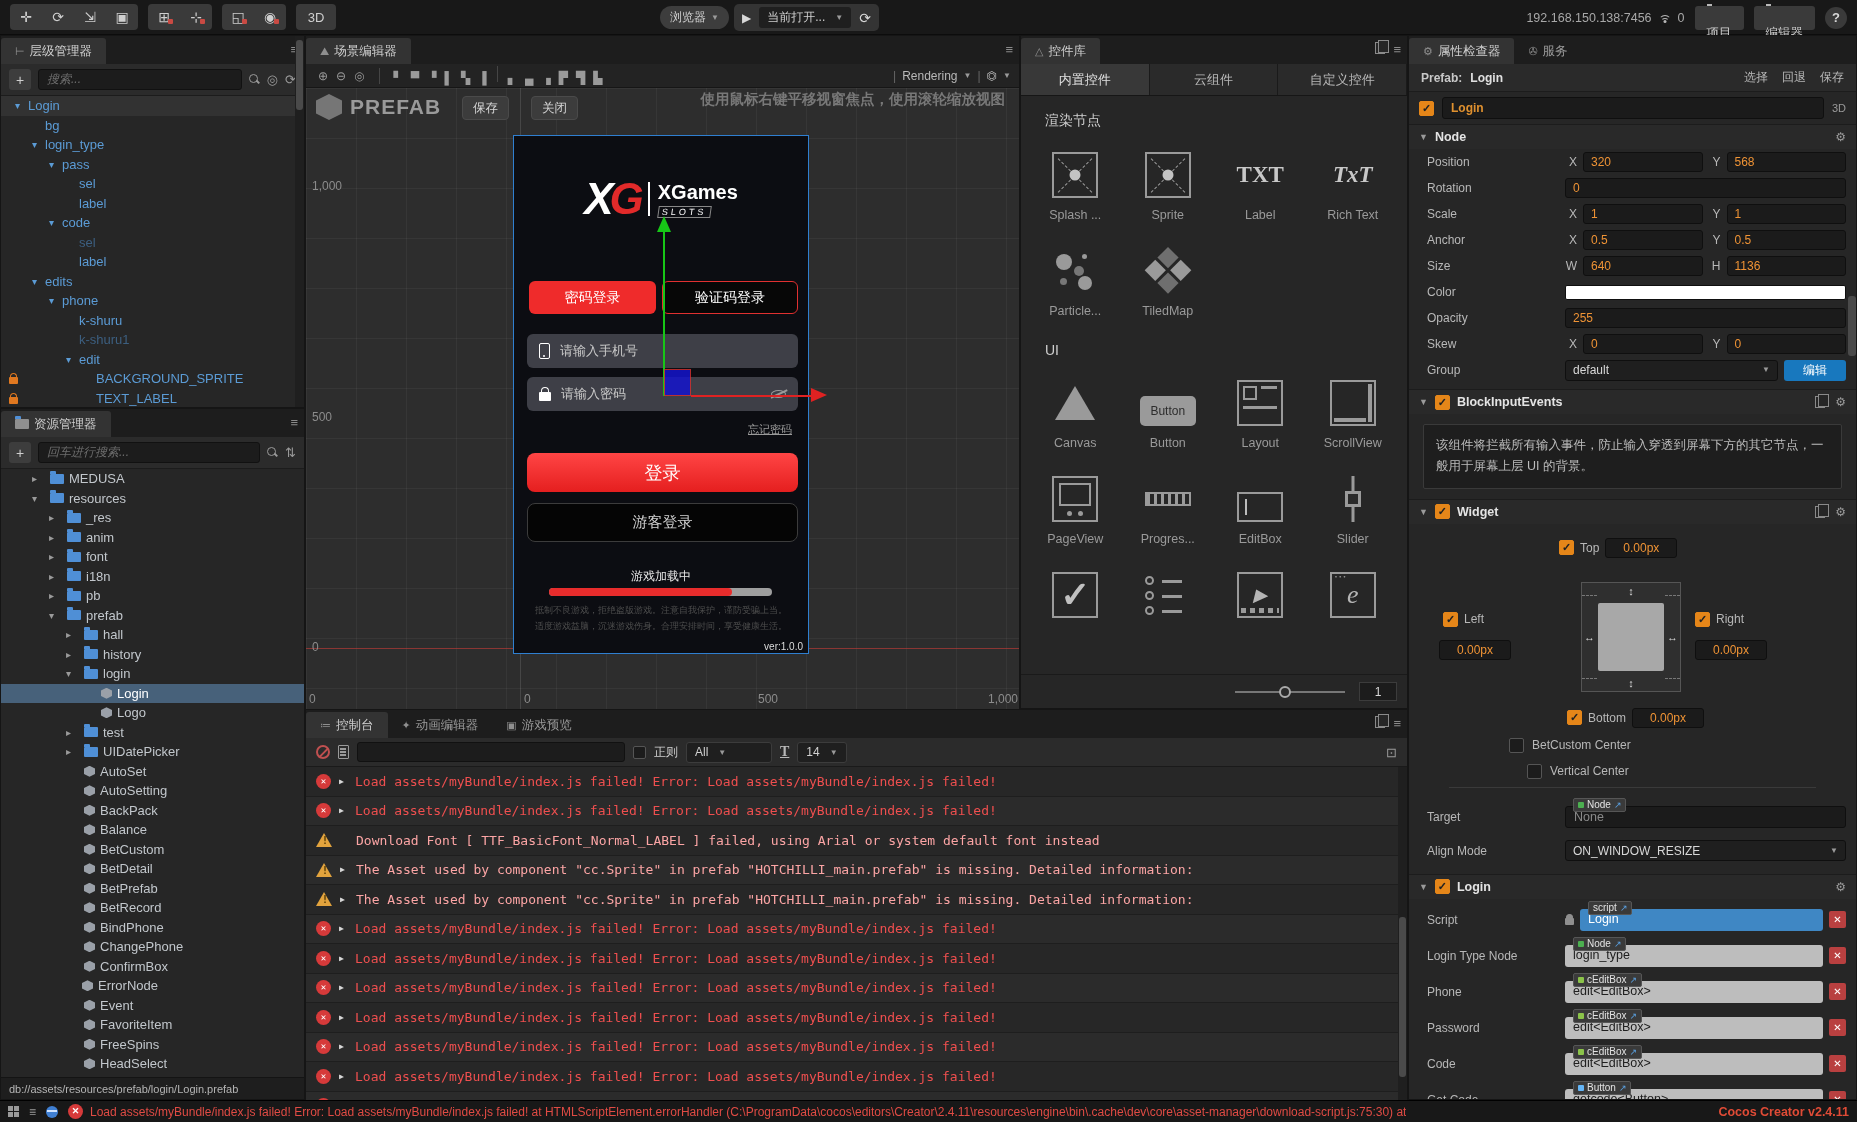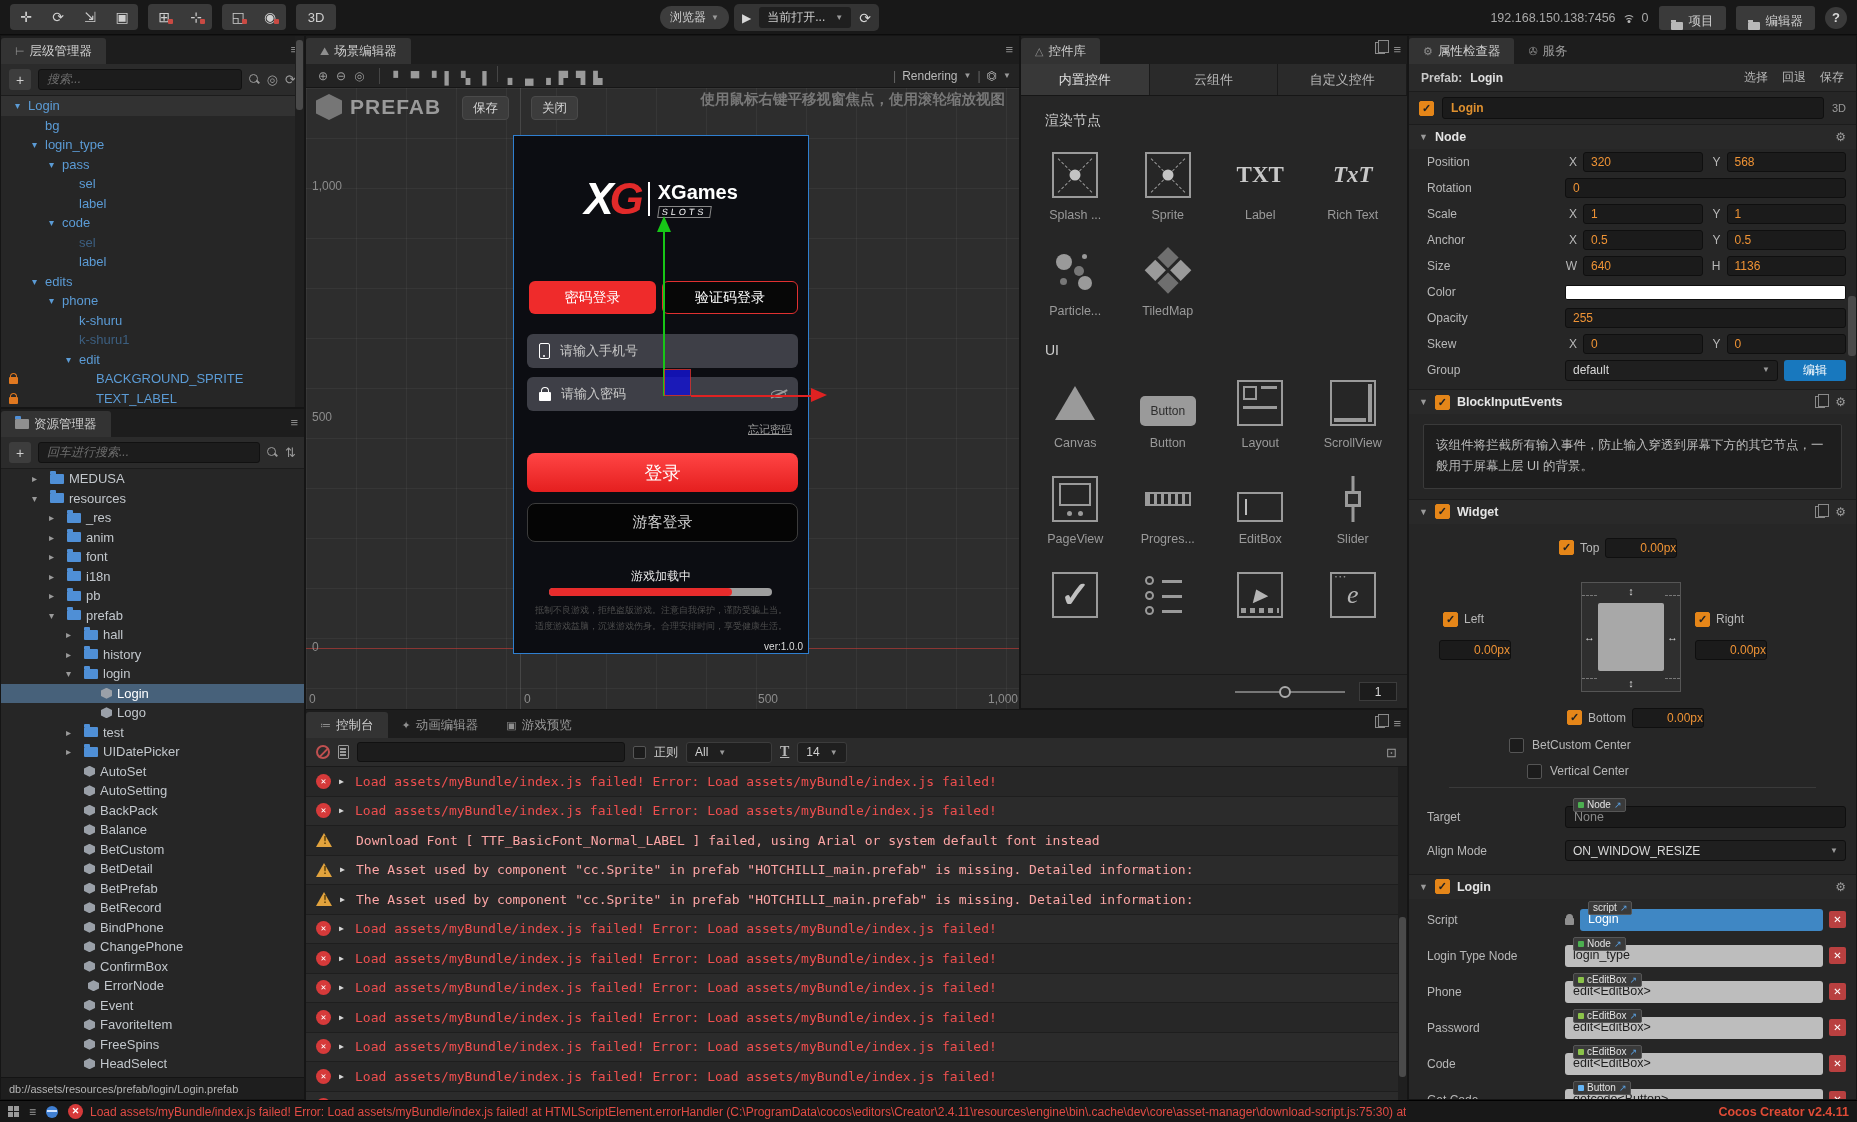--- a/index.html
+++ b/index.html
@@ -65,21 +65,21 @@
   #platform-pill { position:absolute; left:660px; top:6px; background:#3d3d3d; border-radius:12px;
                    height:23px; padding:0 10px; display:flex; align-items:center; gap:5px; color:#d0d0d0; }
   #open-box { background:#1f1f1f; border-radius:3px; height:21px; padding:0 8px; display:flex;
               align-items:center; gap:10px; color:#cfcfcf; }
   .caret { font-size:8px; color:#9a9a9a; }
   #play-btn { color:#d8d8d8; font-size:12px; }
   #refresh-btn { color:#d8d8d8; font-size:14px; }
   #topbar-right { position:absolute; right:10px; top:0; height:35px; display:flex; align-items:center; gap:10px; }
   #address { color:#a8a8a8; font-size:12.5px; display:flex; align-items:center; gap:6px; }
   .top-btn { background:#3a3a3a; border-radius:3px; height:24px; padding:0 12px; display:flex;
-             align-items:flex-end; gap:6px; color:#cfcfcf; font-size:12.5px; }
+             align-items:flex-start; gap:19px; color:#cfcfcf; font-size:12.5px;flex-direction:column; }
   .mini-folder { width:12px; height:8px; background:#b8b8b8; border-radius:1px; position:relative; }
   .mini-folder::before { content:""; position:absolute; top:-2px; left:0; width:5px; height:2px; background:#b8b8b8; }
   #help-btn { width:22px; height:22px; border-radius:50%; background:#3a3a3a; color:#d8d8d8;
               display:flex; align-items:center; justify-content:center; font-weight:bold; font-size:13px; }
 
   
   #hierarchy { left:0; top:35px; width:305px; height:373px; }
   .ptoolbar { height:32px; background:#2b2b2b; display:flex; align-items:center; padding:0 8px; gap:7px;
               border-bottom:1px solid #1c1c1c; }
   .plus-btn { width:22px; height:21px; background:#3d3d3d; border-radius:3px; color:#cfcfcf;
@@ -302,21 +302,21 @@
            padding:0 7px; line-height:20px; display:flex; align-items:center; }
   .idrop .caret { margin-left:auto; }
   .blue-btn { width:62px; height:21px; background:#1878be; border-radius:3px; color:#fff; text-align:center;
               line-height:21px; font-size:12px; flex:0 0 auto; }
   #block-desc { margin:10px 14px; background:#1e1e1e; border:1px solid #3a3a3a; border-radius:2px;
                 color:#bdbdbd; font-size:12.5px; padding:10px 12px; line-height:1.7; }
   
   #wdg-area { position:relative; height:238px; }
   .wrow { position:absolute; display:flex; align-items:center; gap:6px; }
   .pxbox { width:72px; height:20px; background:#1b1b1b; border:1px solid #0f0f0f; border-radius:3px;
-           color:#ef9335; text-align:right; line-height:19px; font-size:12px; }
+           color:#ef9335; text-align:center; line-height:19px; font-size:12px; }
   #wdg-diagram { position:absolute; left:172px; top:58px; width:100px; height:110px; background:#2f2f2f;
                  border:1px solid #555; }
   #wdg-diagram .inner { position:absolute; left:16px; top:20px; right:16px; bottom:20px; background:#a8a8a8;
                         border-radius:2px; }
   #wdg-diagram .dash { position:absolute; border:1px dashed #777; }
   #wdg-diagram .d1 { left:0; top:12px; width:15px; height:0; border-width:1px 0 0 0; }
   #wdg-diagram .d2 { right:0; top:12px; width:15px; height:0; border-width:1px 0 0 0; }
   #wdg-diagram .d3 { left:0; bottom:12px; width:15px; height:0; border-width:1px 0 0 0; }
   #wdg-diagram .d4 { right:0; bottom:12px; width:15px; height:0; border-width:1px 0 0 0; }
   #wdg-diagram .va { position:absolute; left:50%; transform:translateX(-50%); color:#ddd; font-size:11px; }
@@ -644,21 +644,21 @@
         <div class="trow asset" style="padding-left: 65px;">
           <span class="arrow"></span>
           <span class="ic-cube"></span>
           <span class="lbl">ChangePhone</span>
         </div>
         <div class="trow asset" style="padding-left: 65px;">
           <span class="arrow"></span>
           <span class="ic-cube"></span>
           <span class="lbl">ConfirmBox</span>
         </div>
-        <div class="trow asset" style="padding-left: 63px; margin-left: 6px;">
+        <div class="trow asset" style="padding-left: 63px;">
           <span class="arrow"></span>
           <span class="ic-cube"></span>
           <span class="lbl">ErrorNode</span>
         </div>
         <div class="trow asset" style="padding-left: 65px;">
           <span class="arrow"></span>
           <span class="ic-cube"></span>
           <span class="lbl">Event</span>
         </div>
         <div class="trow asset" style="padding-left: 65px;">

